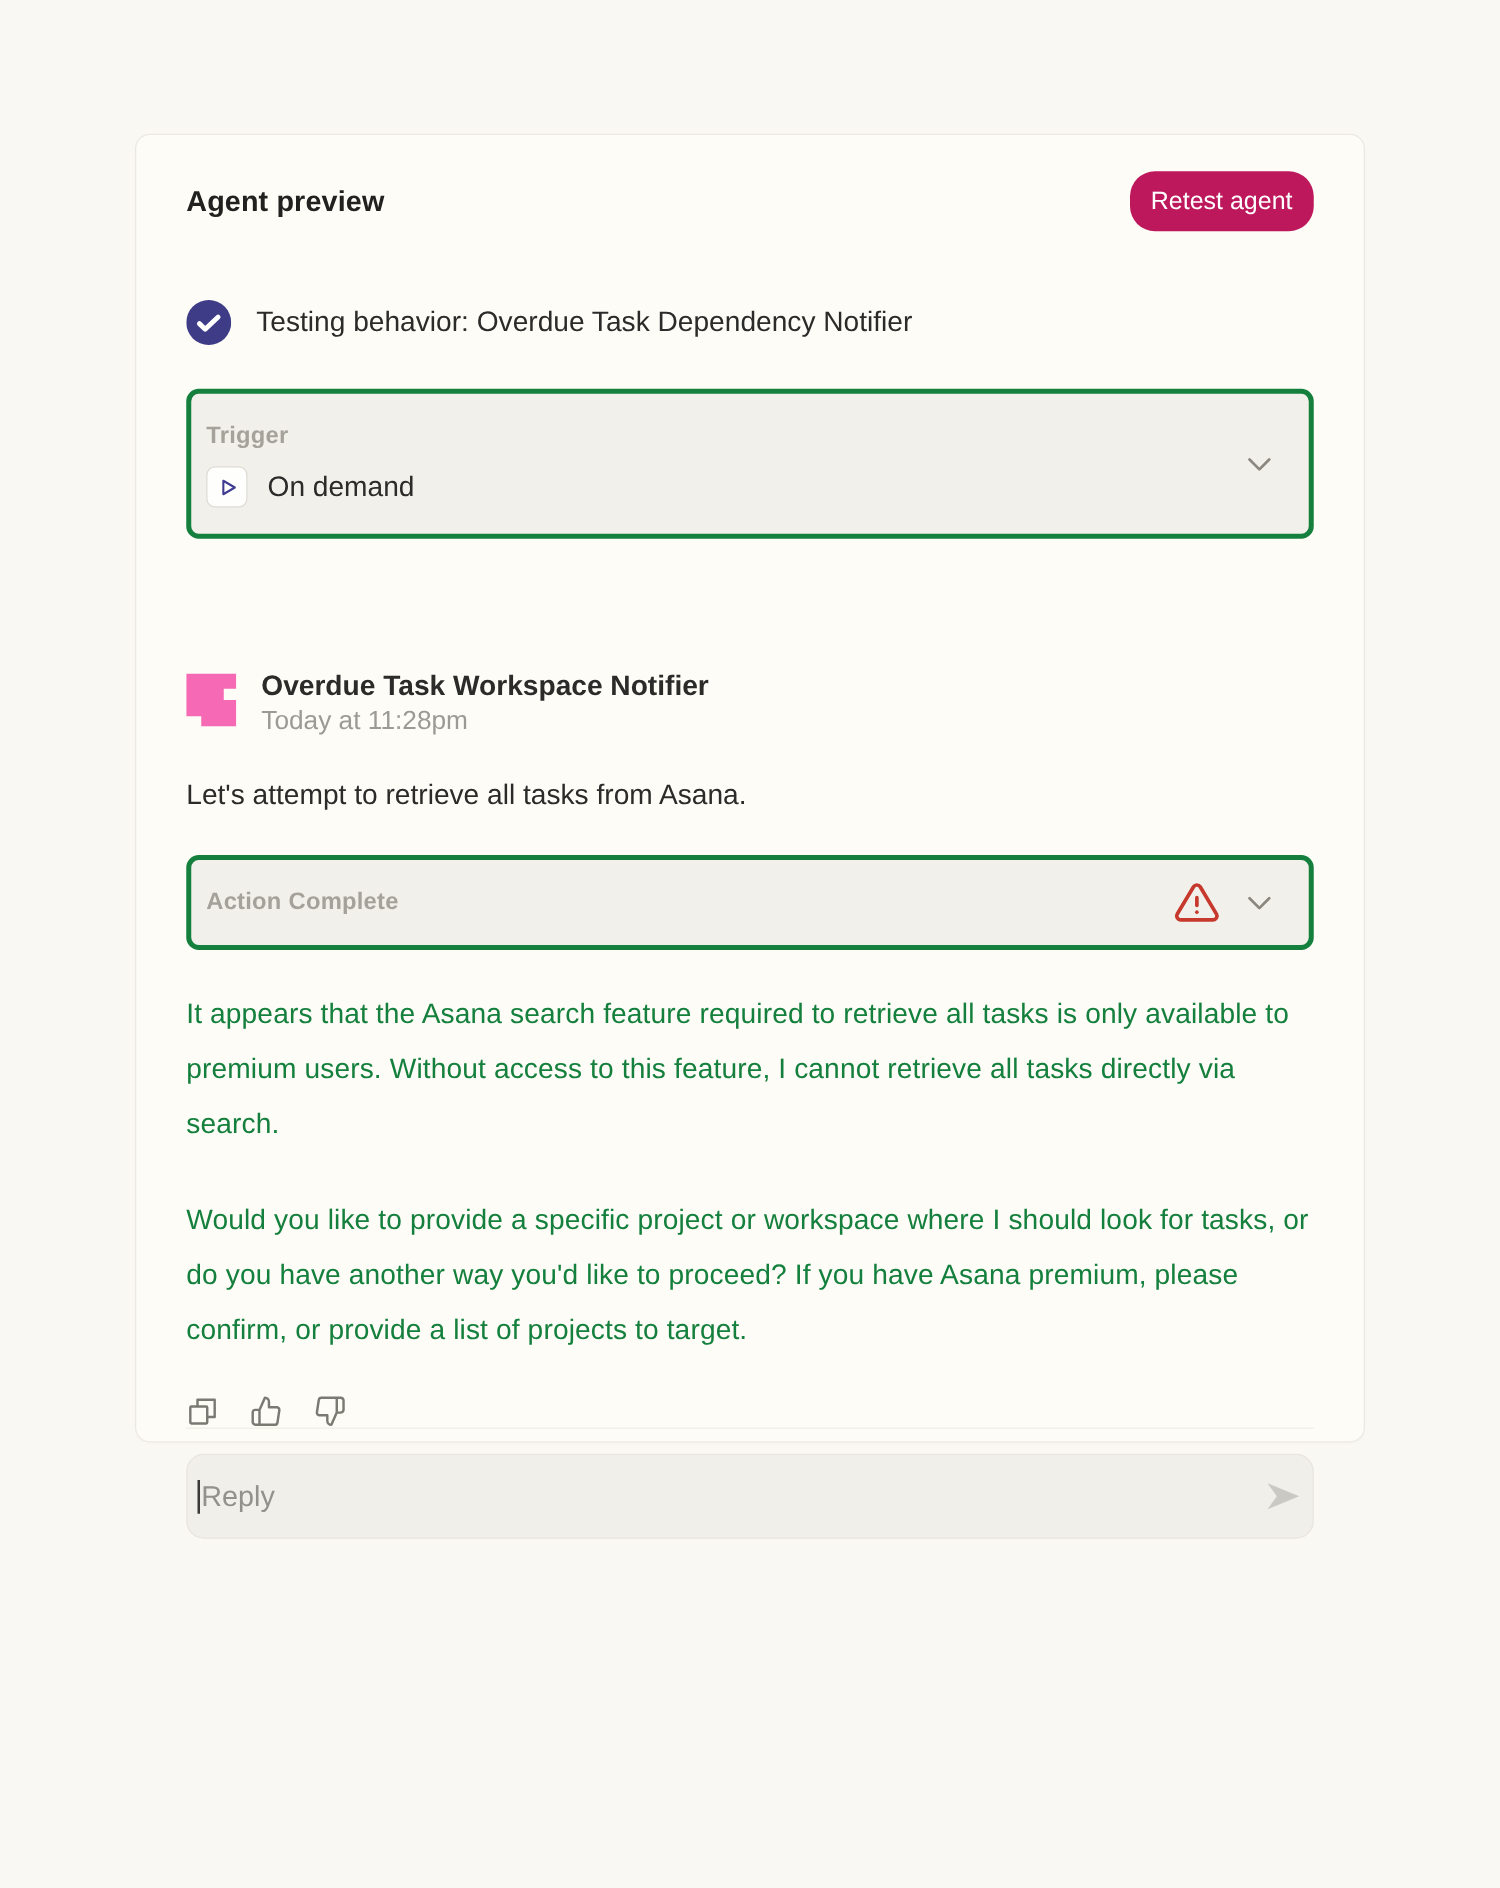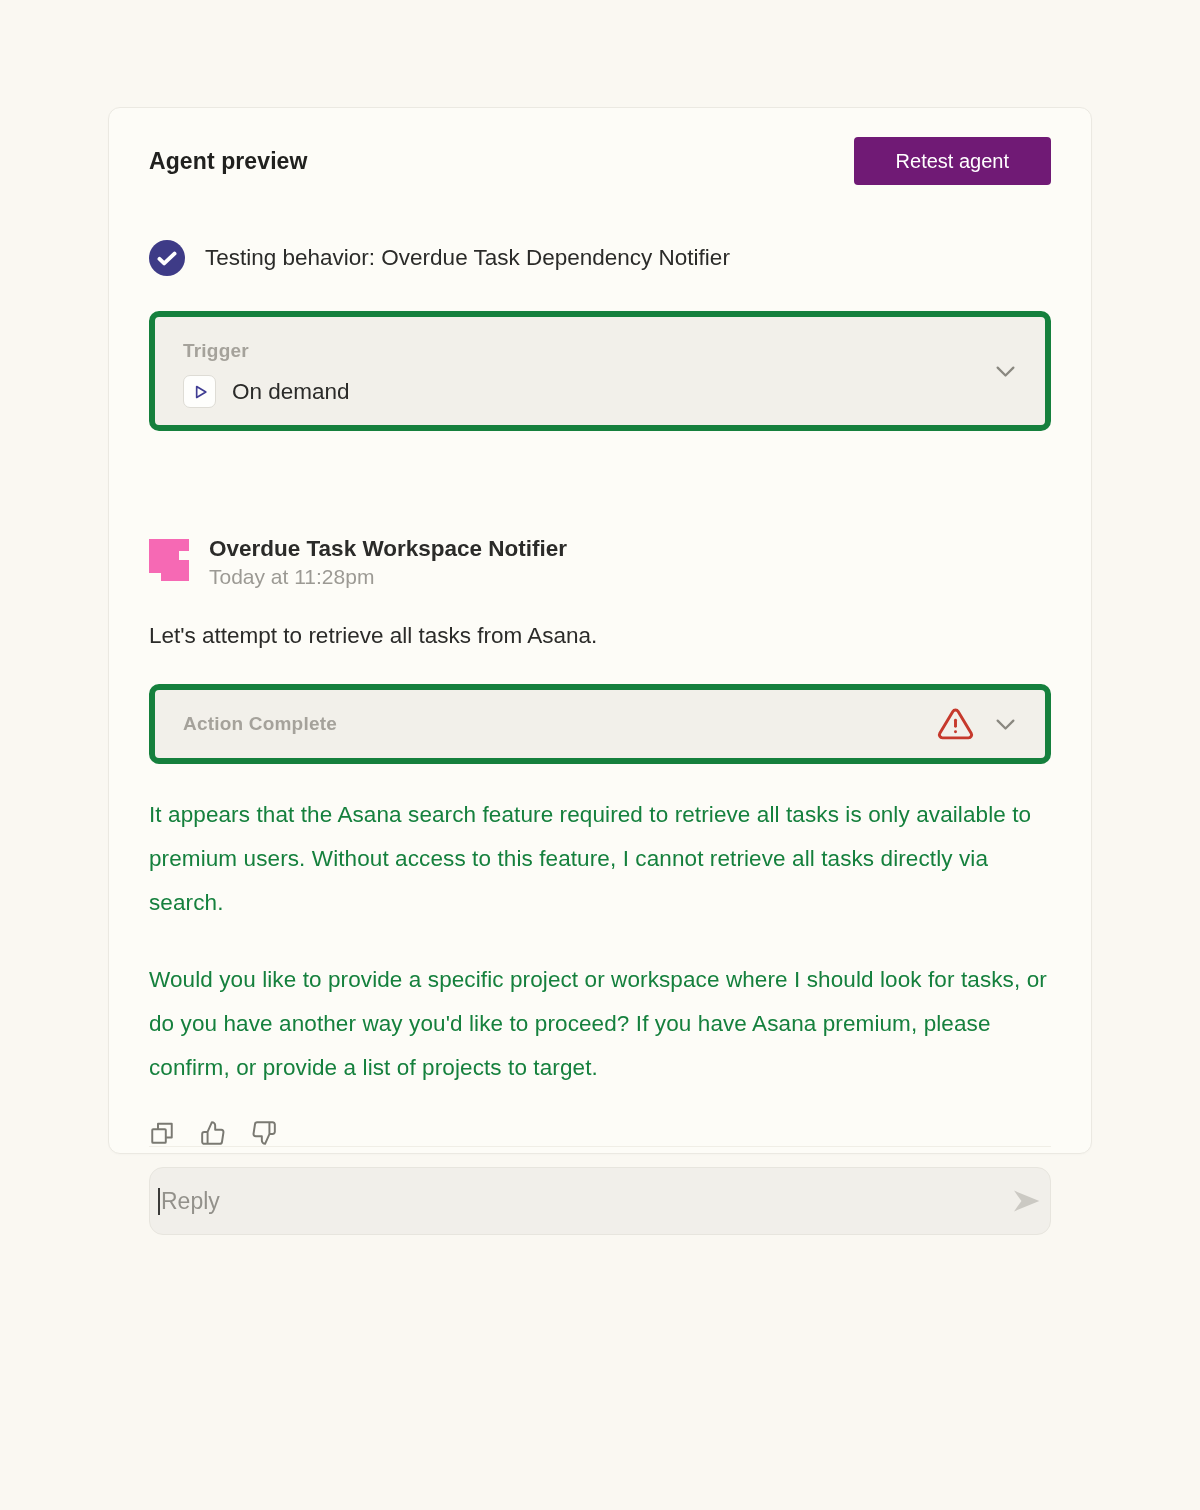--- a/index.html
+++ b/index.html
@@ -21,25 +21,25 @@
     box-shadow:0 1px 2px rgba(0,0,0,0.02);
   }
   .card-header {
     margin-top:29px;
     display:flex; justify-content:space-between; align-items:center;
     height:48px;
     flex:0 0 auto;
   }
   .page-title { font-size:23px; font-weight:700; color:#21211F; letter-spacing:.1px; }
   .retest-btn {
-    background:#701a75; color:#FFFFFF;
+    background:#be185d; color:#FFFFFF;
     font-family:"Liberation Sans", sans-serif;
     font-size:20px; font-weight:500;
-    border:none; border-radius:4px;
-    height:48px; padding:0 42px;
+    border:none; border-radius:20px;
+    height:48px; padding:0 17px;
     cursor:pointer;
   }
   
   .clipped-row {
     margin-top:26px;
     display:flex; align-items:flex-end;
     height:20px; overflow:hidden;
   }
   .clipped-avatar-frag {
     width:22px; height:9px; background:#F669B4; border-radius:1px;
@@ -51,23 +51,23 @@
     white-space:nowrap;
   }
   
   .status-row { margin-top:29px; display:flex; align-items:center; gap:20px; }
   .check-circle { width:36px; height:36px; flex:0 0 aupx; }
   .status-text { font-size:22.5px; color:#2B2B29; }
   
   .panel {
     margin-top:35px;
     background:#F2F0EA;
-    border:6px solid #15803d;
+    border:4px solid #15803d;
     border-radius:10px;
-    padding:23px 28px;
+    padding:23px 12px;
     position:relative;
     height:120px;
   }
   .panel-label { font-size:19px; font-weight:600; color:#A5A29B; letter-spacing:.2px; }
   .panel-row { margin-top:13px; display:flex; align-items:center; gap:16px; }
   .panel-value { font-size:22.5px; color:#2B2B29; }
   .play-box {
     width:33px; height:33px; background:#FEFEFC;
     border:1px solid #DEDCD5; border-radius:7px;
     display:flex; align-items:center; justify-content:center;

